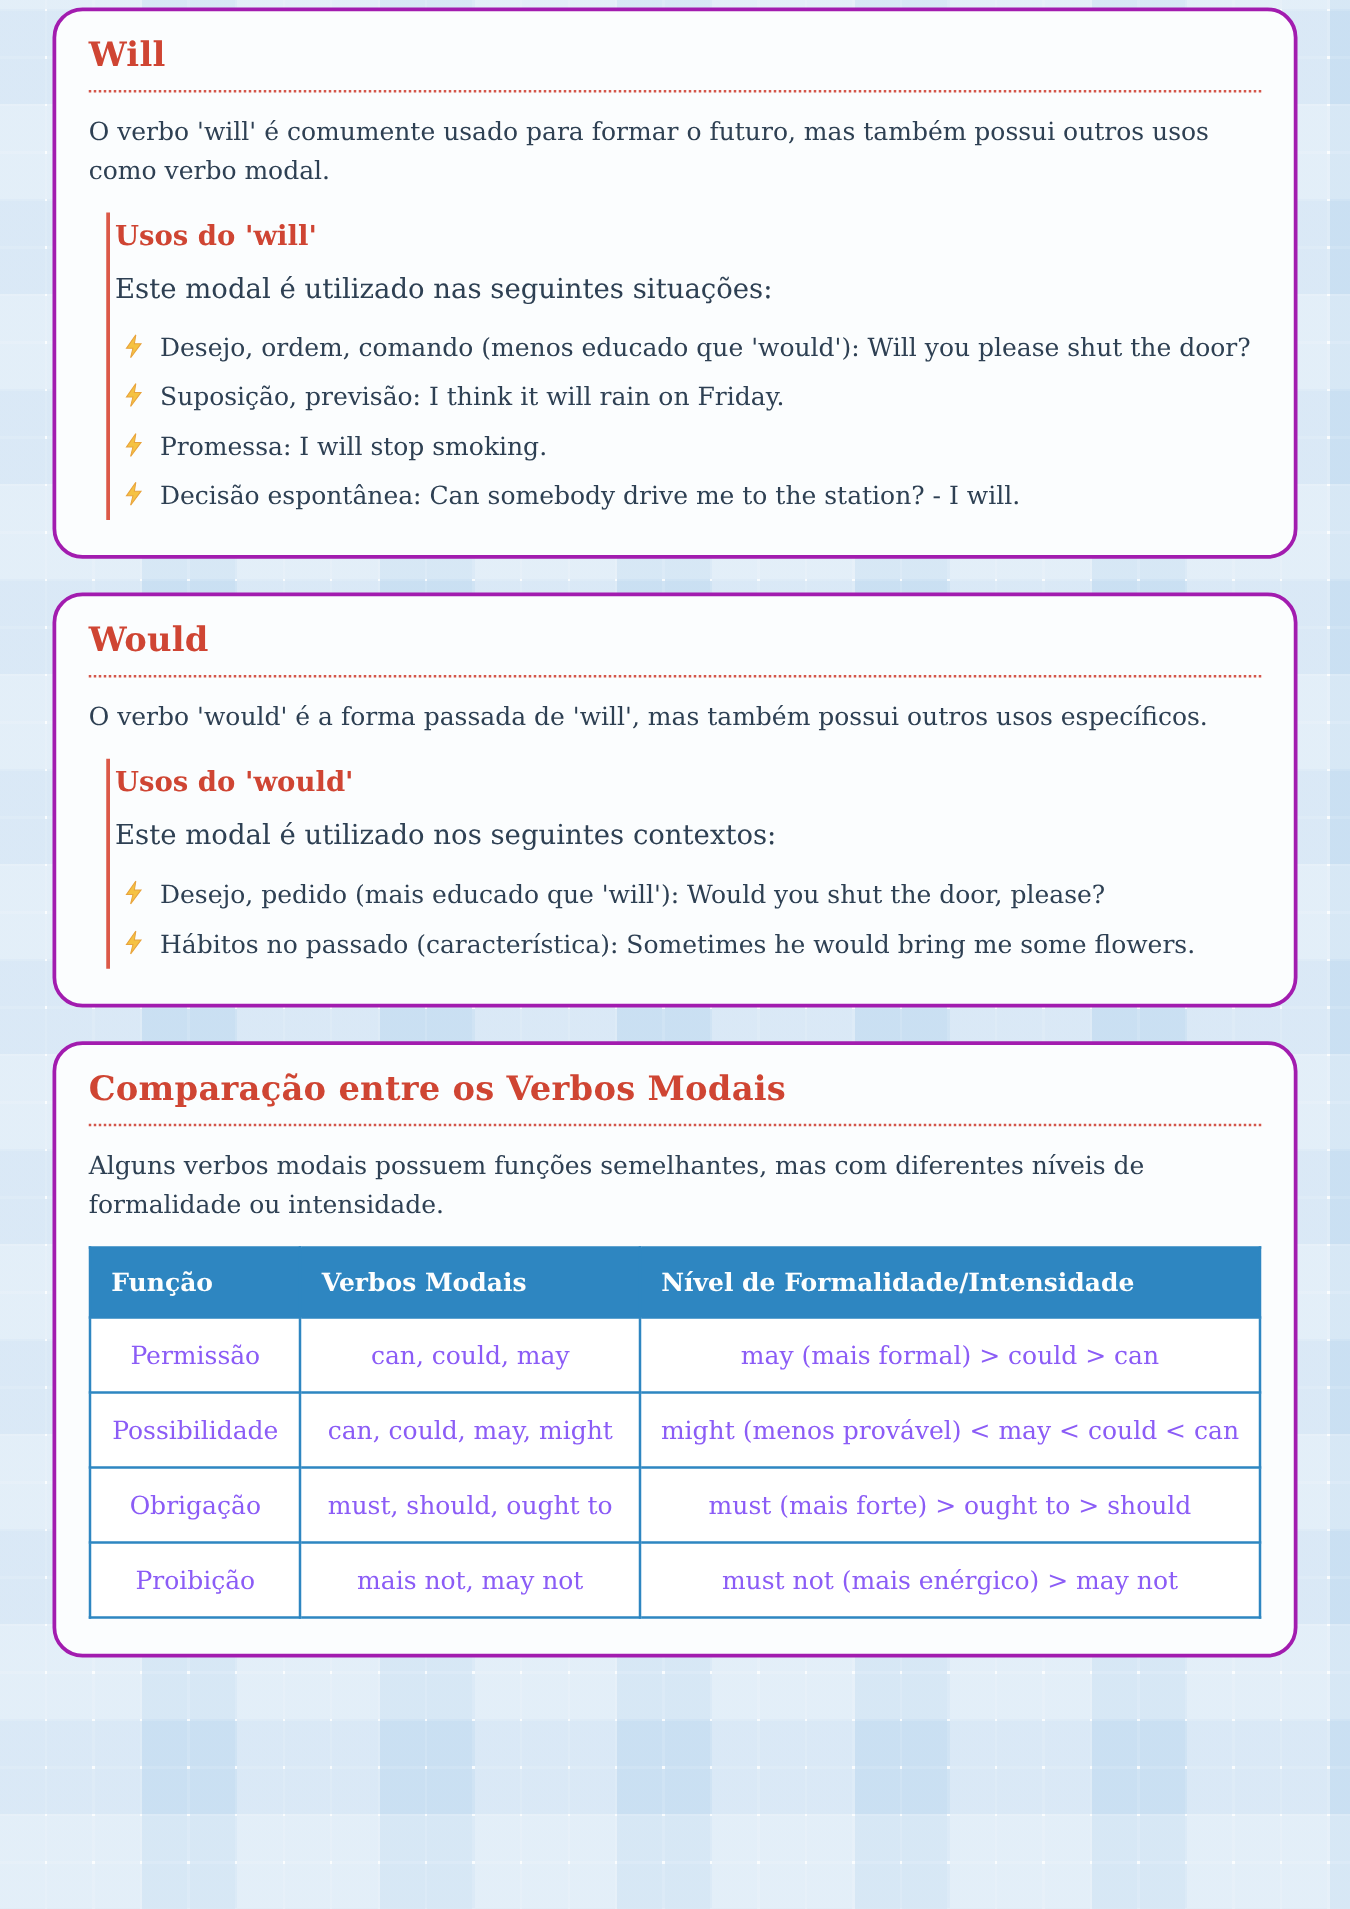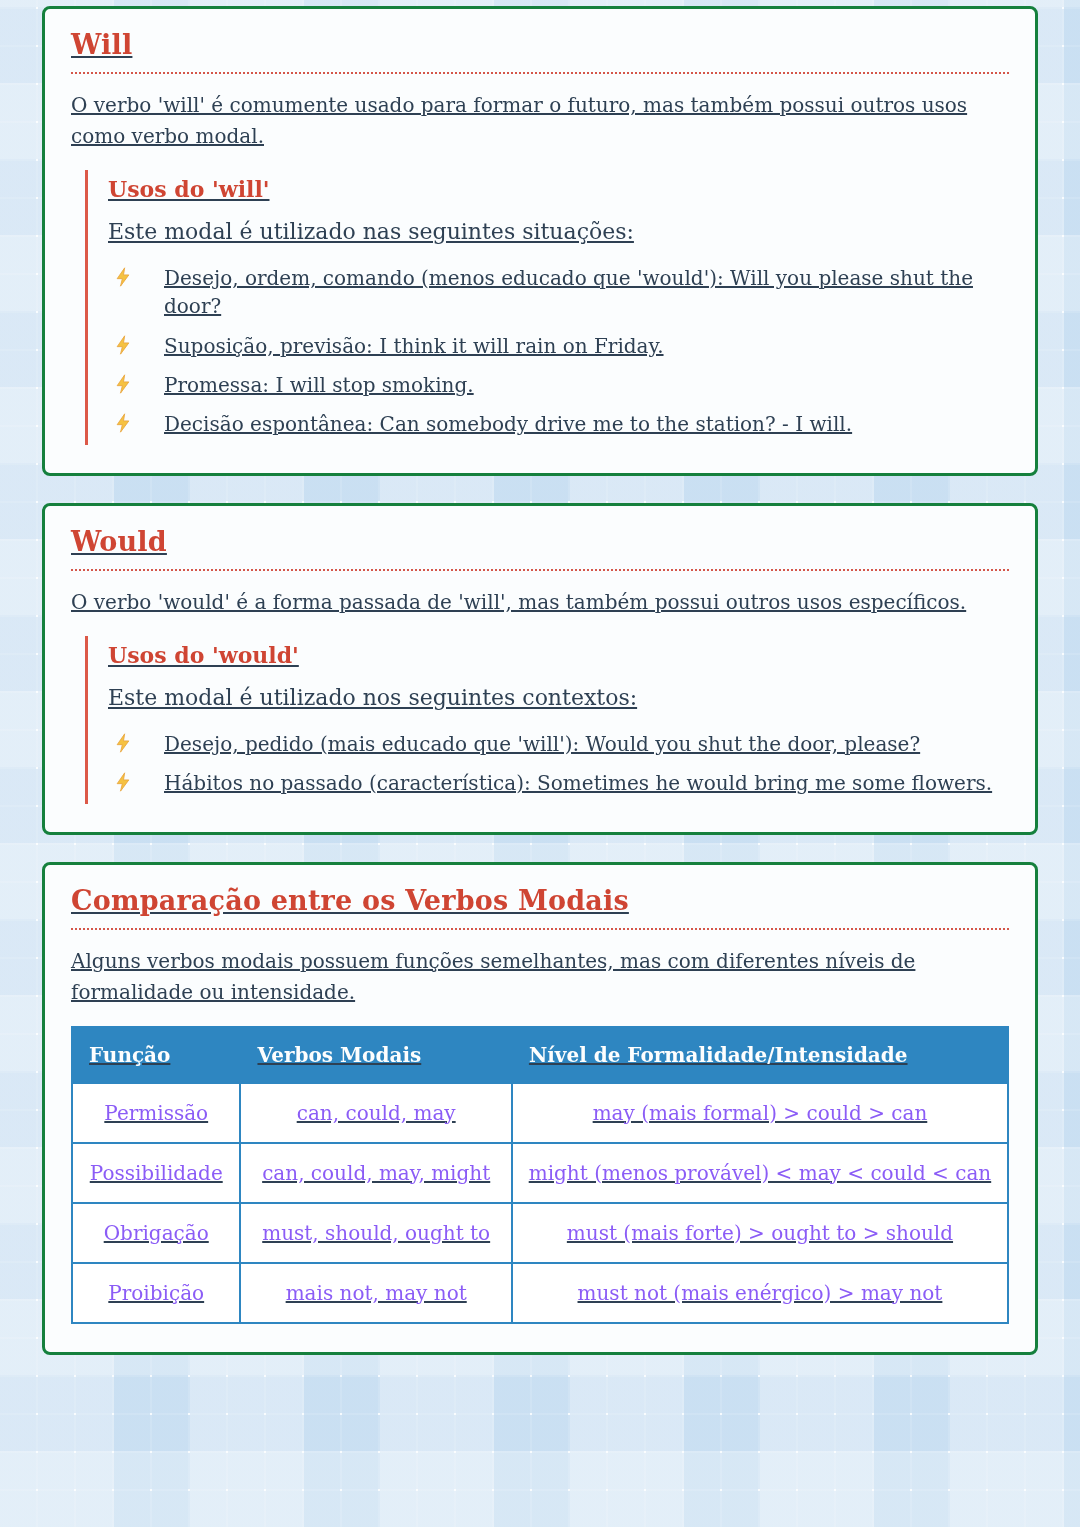--- a/index.html
+++ b/index.html
@@ -13,24 +13,23 @@
       repeating-linear-gradient(90deg, rgba(255,255,255,0.30) 0 114px, rgba(255,255,255,0) 114px 190px),
       repeating-linear-gradient(0deg, rgba(255,255,255,0.25) 0 76px, rgba(255,255,255,0) 76px 152px),
       repeating-linear-gradient(0deg, rgba(201,223,242,0.85) 0 36px, rgba(255,255,255,0) 36px 38px),
       repeating-linear-gradient(90deg, rgba(201,223,242,0.85) 0 36px, rgba(255,255,255,0) 36px 38px);
   }
   .page { padding: 6px 0 40px; }
 
   .card {
     margin: 0 42px 27px;
     background: #fbfdfe;
-    border: 3px solid #15803d;
-    border-radius: 8px;
+    border: 3px solid #a21caf;
+    border-radius: 24px;
     padding: 20px 26px 28px;
-    text-decoration: underline;
   }
 
   .card-title {
     margin: 0;
     font-size: 27px;
     font-weight: 700;
     color: #cf4533;
     padding-bottom: 12px;
     border-bottom: 2px dotted #d4564a;
     letter-spacing: 0.2px;
@@ -38,39 +37,39 @@
 
   .intro {
     font-size: 20px;
     line-height: 1.55;
     margin: 16px 0 18px;
   }
 
   .subsection {
     border-left: 3px solid #dc5948;
     margin-left: 14px;
-    padding: 2px 0 2px 20px;
+    padding: 2px 0 2px 4px;
   }
   .sub-title {
     margin: 4px 0 14px;
     font-size: 22px;
     font-weight: 700;
     color: #cf4533;
   }
   .sub-intro {
     margin: 0 0 16px;
     font-size: 22px;
     line-height: 1.45;
   }
 
   .bolt-list { list-style: none; margin: 0; padding: 0 0 2px 6px; }
   .bolt-list li {
     display: flex;
     align-items: flex-start;
-    gap: 32px;
+    gap: 12px;
     font-size: 20px;
     line-height: 1.42;
     margin-bottom: 11px;
   }
   .bolt-list li:last-child { margin-bottom: 2px; }
   .bolt { flex: 0 0 18px; margin-top: 3px; }
   .bolt svg { display: block; }
 
   table.compare {
     width: 100%;

